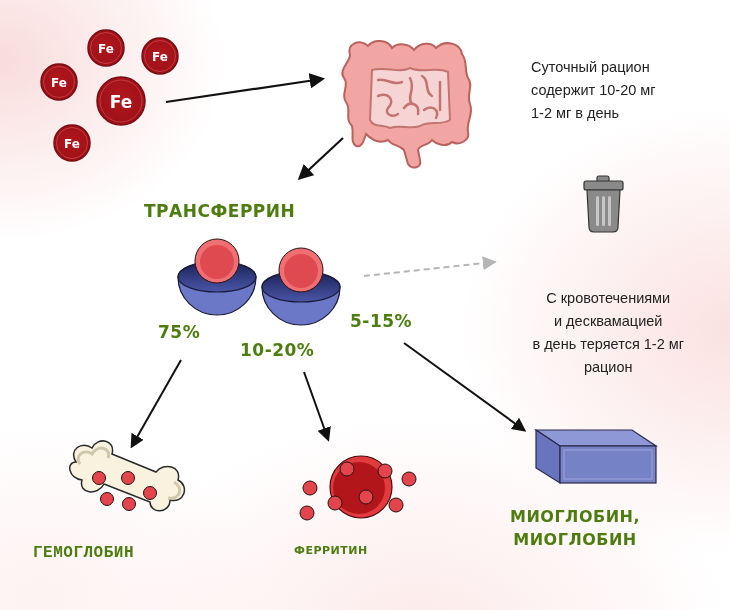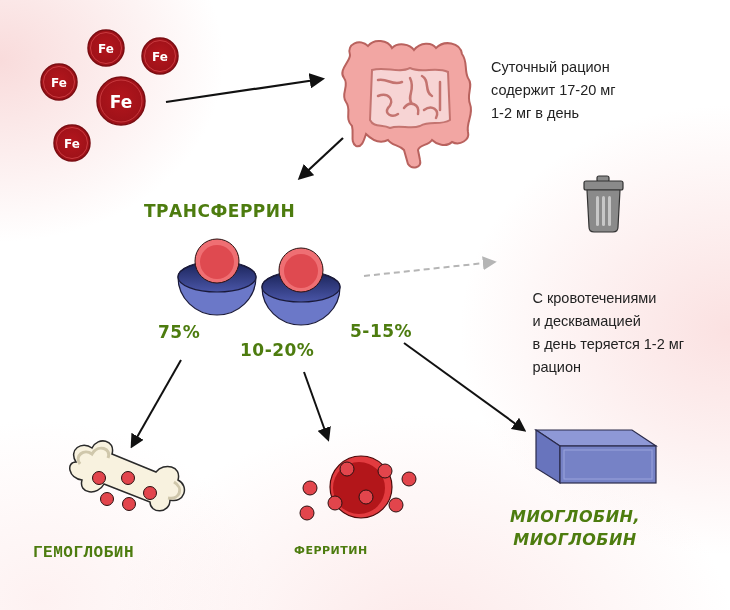--- a/index.html
+++ b/index.html
@@ -13,21 +13,21 @@
       radial-gradient(ellipse 300px 240px at 40px 600px, rgba(252,228,228,0.5), rgba(255,255,255,0) 75%),
       #ffffff;
   }
   .layer { position: absolute; left: 0; top: 0; width: 730px; height: 610px; }
   .label-bold {
     position: absolute; font-family: "DejaVu Sans", sans-serif; font-weight: bold;
     color: #4d7c0f; letter-spacing: 0.5px; white-space: nowrap;
   }
   .info {
     position: absolute; font-family: "Liberation Sans", sans-serif; color: #222222;
-    font-size: 14.5px; line-height: 23px; white-space: nowrap;
+    font-size: 14.5px; line-height: 23px; white-space: nowrap; margin-left: 40px;
   }
 </style>
 </head>
 <body>
 
 <svg class="layer" viewBox="0 0 730 610" xmlns="http://www.w3.org/2000/svg">
   <defs>
     <marker id="ah" viewBox="0 0 10 10" refX="8" refY="5" markerWidth="7" markerHeight="7" orient="auto-start-reverse">
       <path d="M0,0 L10,5 L0,10 z" fill="#111"></path>
     </marker>
@@ -139,35 +139,35 @@
   <g>
     <path d="M536,430 L632,430 L656,446 L560,446 Z" fill="#8e98d6" stroke="#2a2a4a" stroke-width="1.2"></path>
     <path d="M536,430 L560,446 L560,483 L536,468 Z" fill="#6874bd" stroke="#2a2a4a" stroke-width="1.2"></path>
     <rect x="560" y="446" width="96" height="37" fill="#7682c6" stroke="#2a2a4a" stroke-width="1.2"></rect>
     <rect x="564" y="450" width="88" height="29" fill="none" stroke="#9aa3dc" stroke-width="1"></rect>
   </g>
 </svg>
 
 <div class="info" style="left:491px; top:56px;">
   <div>Суточный рацион</div>
-  <div>содержит 17-20 мг</div>
+  <div>содержит 10-20 мг</div>
   <div>1-2 мг в день</div>
 </div>
 
 <div class="label-bold" style="left:144px; top:201px; font-size:17px;">ТРАНСФЕРРИН</div>
 
-<div class="info" style="right:46px; top:297px; text-align:left; top:287px;">
+<div class="info" style="right:46px; top:297px; text-align:center; top:287px;">
   <div>С кровотечениями</div>
   <div>и десквамацией</div>
   <div>в день теряется 1-2 мг</div>
   <div>рацион</div>
 </div>
 
 <div class="label-bold" style="left:158px; top:322px; font-size:17px;">75%</div>
 <div class="label-bold" style="left:240px; top:340px; font-size:17px;">10-20%</div>
-<div class="label-bold" style="left:350px; top:321px; font-size:17px;">5-15%</div>
+<div class="label-bold" style="left:350px; top:311px; font-size:17px;">5-15%</div>
 
 <div class="label-bold" style="left:33px; top:544px; font-size:16px;font-family:Liberation Mono, monospace;">ГЕМОГЛОБИН</div>
 <div class="label-bold" style="left:294px; top:544px; font-size:11px;">ФЕРРИТИН</div>
-<div class="label-bold" style="left:510px; top:505px; font-size:16px; text-align:center; line-height:23px;font-style:italic;">
+<div class="label-bold" style="left:510px; top:505px; font-size:16px; text-align:center; line-height:23px;">
   <div>МИОГЛОБИН,</div>
   <div>МИОГЛОБИН</div>
 </div>
 
 </body></html>

